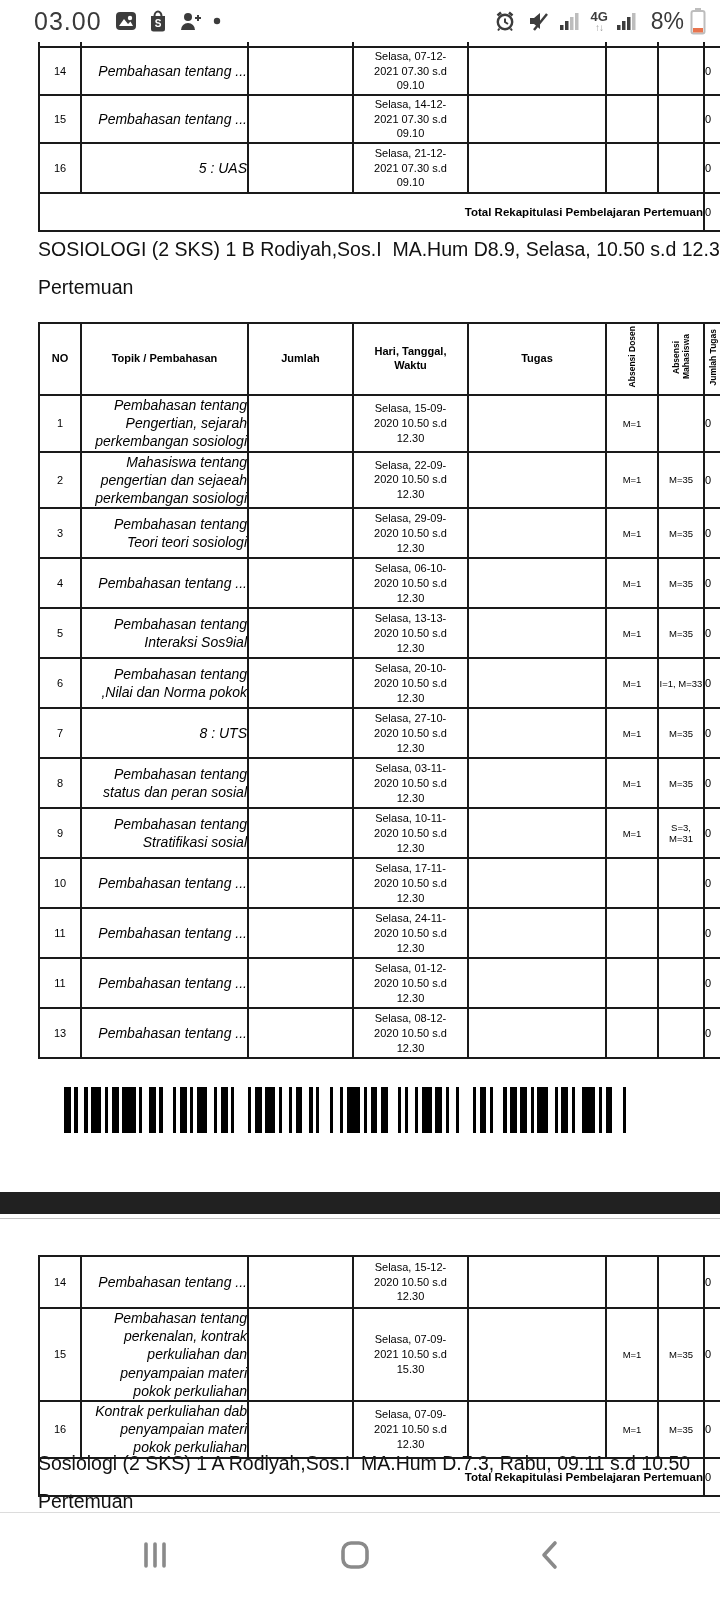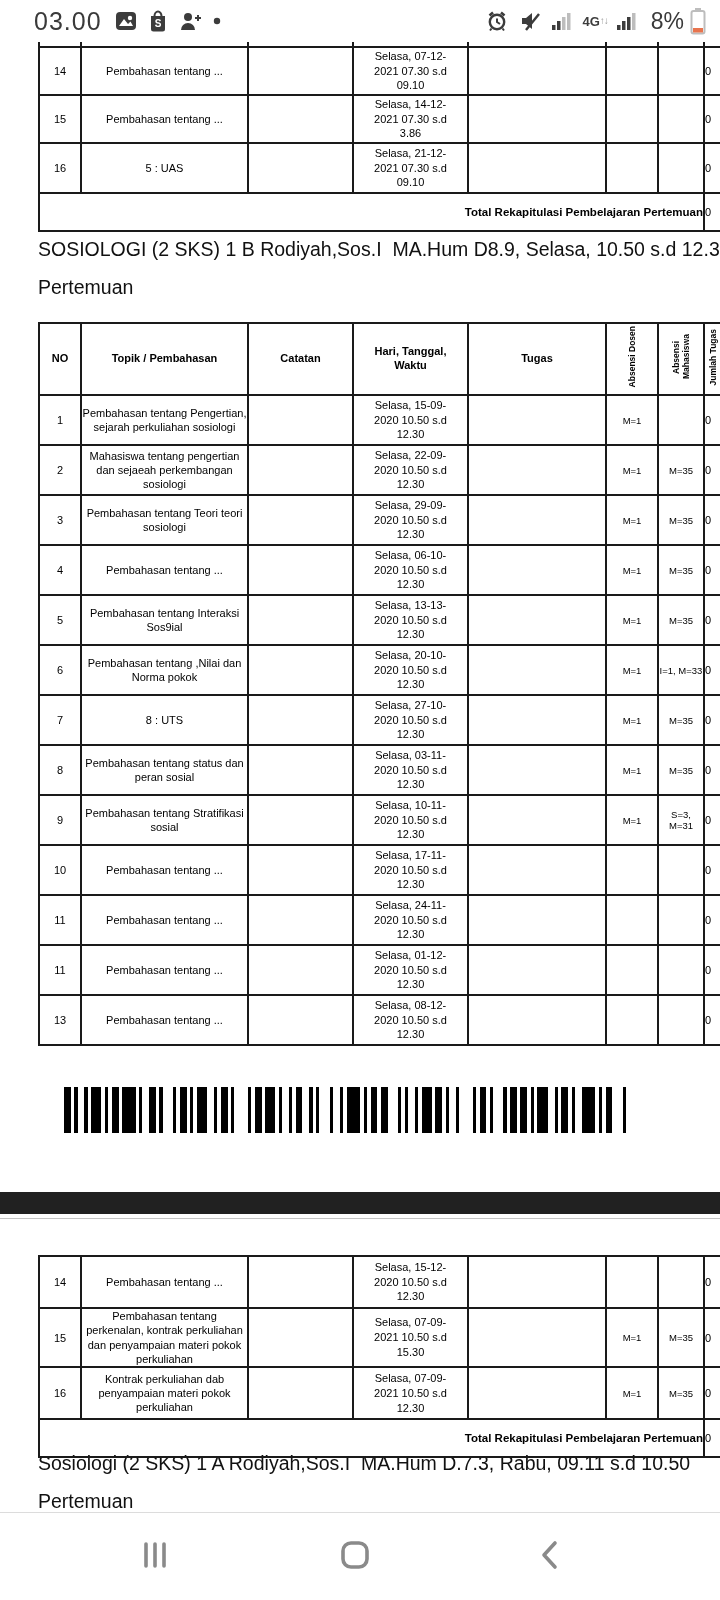--- a/index.html
+++ b/index.html
@@ -9,42 +9,42 @@
   }
   
   .statusbar{
     position:absolute;left:0;top:0;width:720px;height:42px;background:#fff;z-index:10;
     display:flex;align-items:center;padding:0 14px;box-sizing:border-box;
   }
   .sb-time{font-size:25px;color:#3a3a3a;margin:0 12px 0 20px;letter-spacing:1px;}
   .sb-icon{margin-right:9px;display:flex;align-items:center;}
   .sb-spacer{flex:1;}
   .sb-pct{font-size:23px;color:#3a3a3a;margin:0 6px 0 4px;}
-  .badge4g{display:flex;align-items:center;line-height:1;margin-right:8px;}
+  .badge4g{display:flex;flex-direction:column;align-items:center;line-height:1;margin-right:8px;}
   .badge4g .t{font-size:13px;font-weight:bold;color:#3c3c3c;}
   .badge4g .a{font-size:10px;color:#9a9a9a;letter-spacing:-1px;}
   
   .doc-heading{
     position:absolute;left:38px;font-size:19.5px;color:#111;
     white-space:pre;line-height:1.2;
   }
   
   .tbl-wrap{position:absolute;left:38px;z-index:1;}
   table.doc{border-collapse:collapse;table-layout:fixed;width:710px;}
   table.doc td,table.doc th{border:2px solid #1a1a1a;padding:0;overflow:hidden;vertical-align:middle;}
   tr.stub td{height:12px;}
   th.hdr{font-size:11px;font-weight:bold;text-align:center;height:70px;line-height:1.25;}
   .vert{
     display:inline-block;writing-mode:vertical-rl;transform:rotate(180deg);
     font-size:8.5px;font-weight:bold;line-height:1.2;max-height:62px;white-space:normal;
   }
   th.hdr-jumlah{text-align:left;}
   th.hdr-jumlah .vert{margin-left:3px;}
   .cell-no{text-align:center;font-size:11px;}
-  .cell-topic{text-align:center;font-size:11px;line-height:1.3;padding:3px 5px;}
+  .cell-topic{text-align:right;font-size:14px;line-height:1.3;padding:3px 5px;font-style:italic;}
   .cell-date{text-align:center;font-size:11px;line-height:1.35;white-space:pre-line;}
   .cell-dosen,.cell-mahasiswa{text-align:center;font-size:9.5px;}
   .cell-jumlah{text-align:left;font-size:11px;padding-left:6px;}
   .total-label{text-align:right;font-weight:bold;font-size:11.5px;padding-right:8px;height:36px;}
   .total-value{text-align:left;font-size:11px;padding-left:6px;}
   #topTable tr.r{height:48px;} #topTable tr.r16{height:50px;}
   #mainTable tbody tr{height:50px;}
   #p2Table tr.r{height:52px;} #p2Table tr.r15{height:50px;}
   
   .barcode{position:absolute;left:64px;top:1087px;width:566px;height:46px;display:flex;align-items:stretch;}
@@ -169,21 +169,21 @@
           <td class="cell-dosen"></td>
           <td class="cell-mahasiswa"></td>
           <td class="cell-jumlah">0</td>
         </tr>
         <tr class="r">
           <td class="cell-no">15</td>
           <td class="cell-topic">Pembahasan tentang ...</td>
           <td class="cell-catatan"></td>
           <td class="cell-date">Selasa, 14-12-
 2021 07.30 s.d
-3.86</td>
+09.10</td>
           <td class="cell-tugas"></td>
           <td class="cell-dosen"></td>
           <td class="cell-mahasiswa"></td>
           <td class="cell-jumlah">0</td>
         </tr>
         <tr class="r r16">
           <td class="cell-no">16</td>
           <td class="cell-topic">5 : UAS</td>
           <td class="cell-catatan"></td>
           <td class="cell-date">Selasa, 21-12-
@@ -216,33 +216,33 @@
         <col style="width:115px">
         <col style="width:138px">
         <col style="width:52px">
         <col style="width:46px">
         <col style="width:45px">
       </colgroup>
     <thead>
       <tr>
         <th class="hdr">NO</th>
         <th class="hdr">Topik / Pembahasan</th>
-        <th class="hdr">Catatan</th>
+        <th class="hdr">Jumlah</th>
         <th class="hdr" style="white-space:pre-line;">Hari, Tanggal,
 Waktu</th>
         <th class="hdr">Tugas</th>
         <th class="hdr"><span class="vert">Absensi Dosen</span></th>
         <th class="hdr"><span class="vert">Absensi Mahasiswa</span></th>
         <th class="hdr hdr-jumlah"><span class="vert">Jumlah Tugas</span></th>
       </tr>
     </thead>
     <tbody>
         <tr>
           <td class="cell-no">1</td>
-          <td class="cell-topic">Pembahasan tentang Pengertian, sejarah perkuliahan sosiologi</td>
+          <td class="cell-topic">Pembahasan tentang Pengertian, sejarah perkembangan sosiologi</td>
           <td class="cell-catatan"></td>
           <td class="cell-date">Selasa, 15-09-
 2020 10.50 s.d
 12.30</td>
           <td class="cell-tugas"></td>
           <td class="cell-dosen">M=1</td>
           <td class="cell-mahasiswa"></td>
           <td class="cell-jumlah">0</td>
         </tr>
         <tr>

